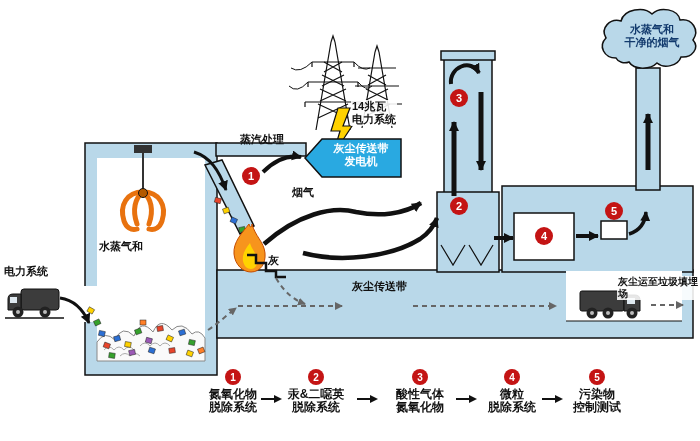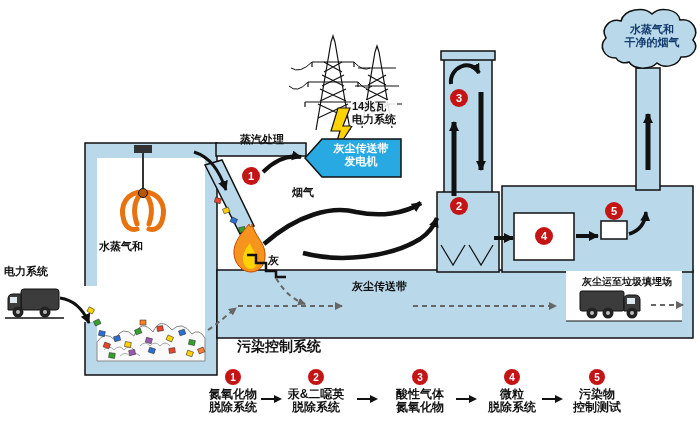--- a/index.html
+++ b/index.html
@@ -204,31 +204,30 @@
   <div class="lbl" style="left:4px;top:265px">电力系统</div>
   <div class="lbl" style="left:99px;top:240px">水蒸气和</div>
   <div class="lbl" style="left:240px;top:133px">蒸汽处理</div>
   <div class="lbl bgw" style="left:351px;top:100px">14兆瓦
 电力系统</div>
   <div class="lbl turbine-lbl">灰尘传送带
 发电机</div>
   <div class="lbl" style="left:292px;top:186px">烟气</div>
   <div class="lbl" style="left:268px;top:254px">灰</div>
   <div class="lbl" style="left:352px;top:280px">灰尘传送带</div>
-  <div class="lbl small bgw" style="left:581px;top:276px">灰尘运至垃圾填埋场</div>
+  <div class="lbl small bgw" style="left:617px;top:276px">灰尘运至垃圾填埋场</div>
   <div class="lbl cloud-lbl">水蒸气和
 干净的烟气</div>
 
   <div class="marker" style="left:242px;top:167px">1</div>
   <div class="marker" style="left:450px;top:197px">2</div>
   <div class="marker" style="left:450px;top:89px">3</div>
   <div class="marker" style="left:535px;top:227px">4</div>
   <div class="marker" style="left:605px;top:202px">5</div>
 
-  <div class="legend-title">污染控制系统</div>
 
   <div class="legend-item" style="left:188px">
     <div class="num">1</div>
     <div class="txt">氮氧化物
 脱除系统</div>
   </div>
   <div class="legend-arrow" style="left:261px">
     <svg width="22" height="12" viewBox="0 0 22 12">
         <path d="M0,5 H13 V7 H0 Z M13,2 L21,6 L13,10 Z" fill="#111"></path>
       </svg>

